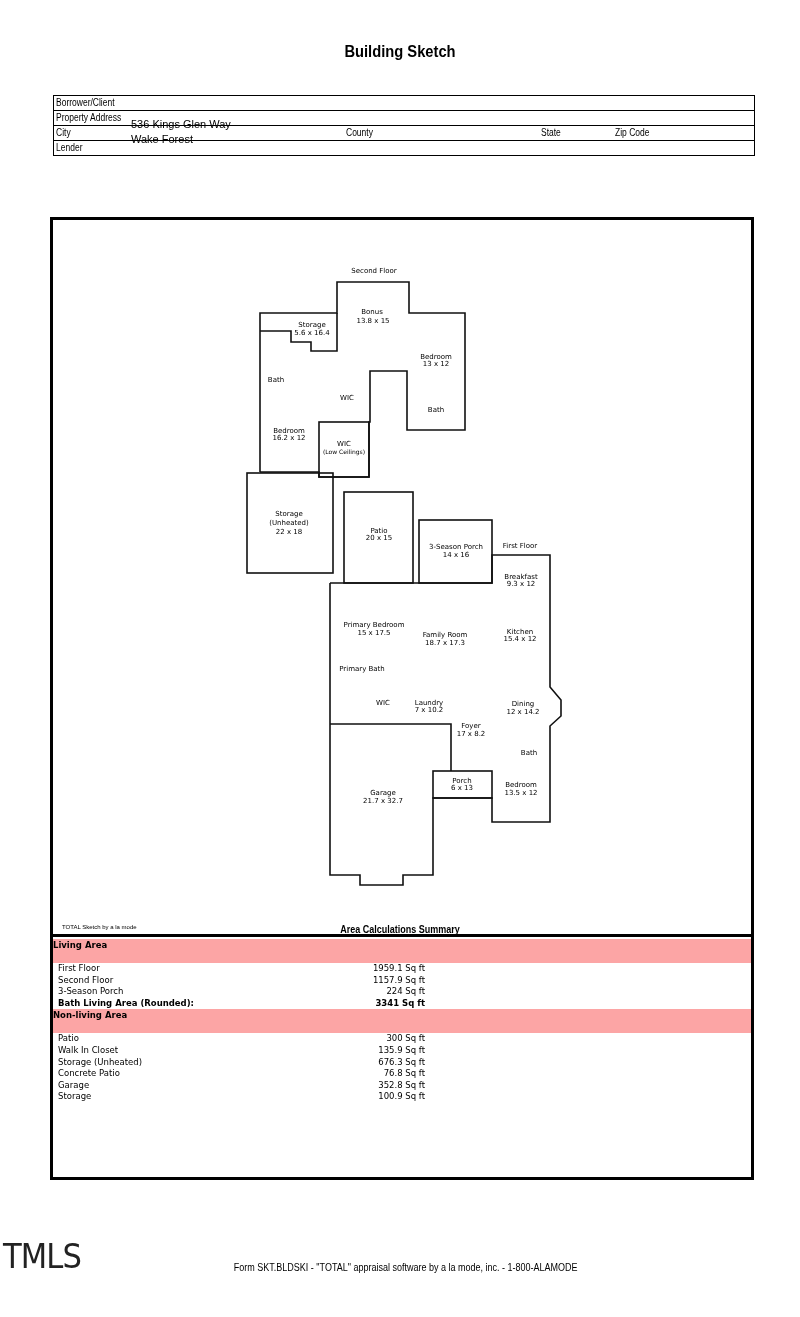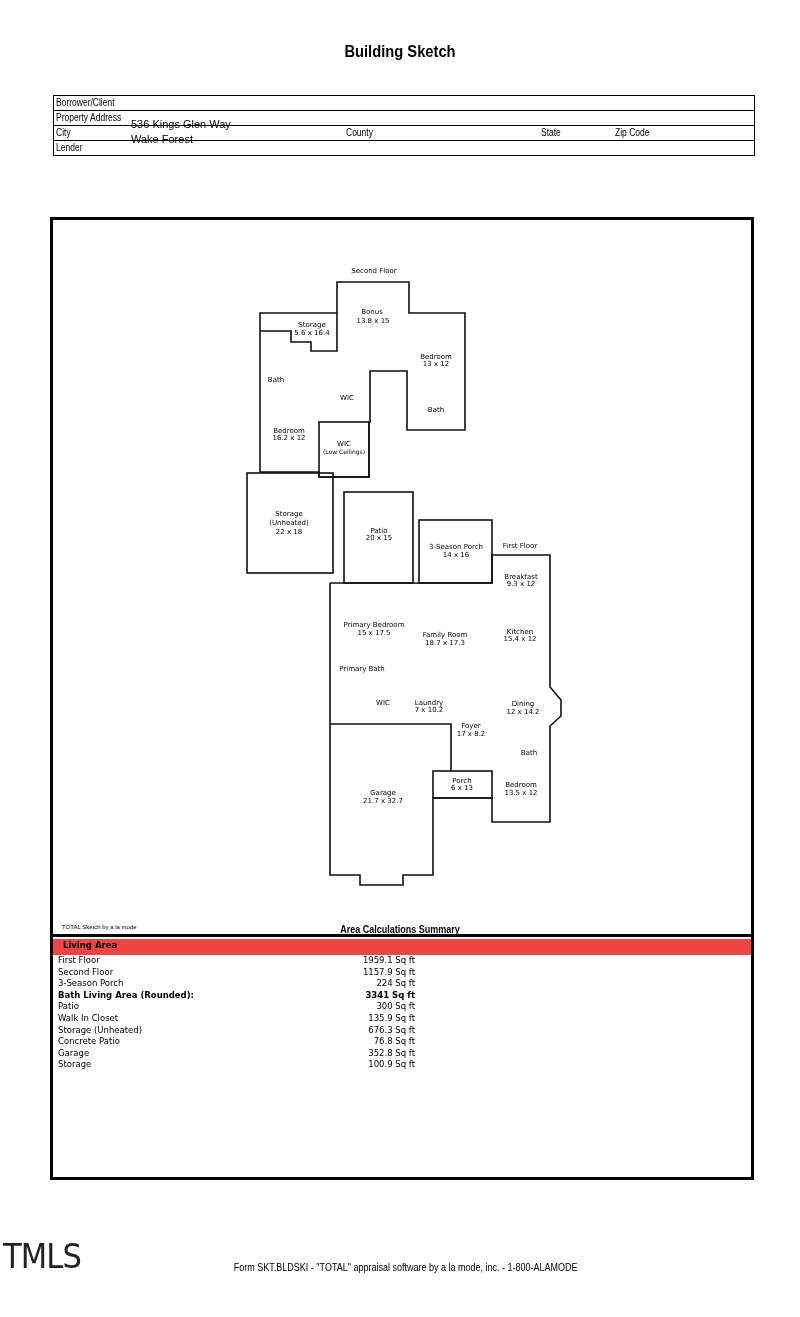--- a/index.html
+++ b/index.html
@@ -10,24 +10,24 @@
   .hdr .row:last-child { border-bottom:none; }
   .hdr .lbl { position:absolute; left:2px; top:0; font-size:10px; transform-origin:left; transform:scaleX(0.85); white-space:nowrap; }
   .hdr .val { position:absolute; top:6px; font-size:11px; white-space:nowrap; }
   .frame { position:absolute; left:50px; top:217px; width:698px; height:957px; border:3px solid #000; }
   .plan { position:absolute; left:0; top:0; }
   .lbl-sm { font-family:"DejaVu Sans", sans-serif; font-size:7px; fill:#000; text-anchor:middle; }
   .sep { position:absolute; left:53px; top:934px; width:698px; height:3px; background:#000; }
   .credit { position:absolute; left:62px; top:924px; font-size:6px; }
   .summary-title { position:absolute; left:0; width:800px; top:924px; text-align:center; font-size:10px; font-weight:bold; transform:scaleX(0.9); }
   .sum { position:absolute; left:53px; top:939px; width:698px; font-family:"DejaVu Sans", sans-serif; font-size:8.5px; }
-  .sum .grp { background:#ef4444; font-weight:bold; height:16px; line-height:12px; padding-left:10px; margin-bottom:0; }
+  .sum .grp { background:#fca5a5; font-weight:bold; height:24px; line-height:12px; padding-left:0; margin-bottom:0; }
   .sum .r { height:11.6px; line-height:11.6px; position:relative; }
   .sum .r .n { position:absolute; left:5px; }
-  .sum .r .v { position:absolute; right:336px; text-align:right; }
+  .sum .r .v { position:absolute; right:326px; text-align:right; }
   .sum .r.bold { font-weight:bold; }
   .logo { position:absolute; left:3px; top:1236px; font-family:"DejaVu Sans", sans-serif; font-size:34px; font-weight:normal; letter-spacing:-1px; color:#222; transform:scaleX(0.9); transform-origin:left; -webkit-text-stroke:0px; }
   .footer { position:absolute; left:0; width:800px; top:1262px; text-align:center; font-size:10px; padding-left:6px; transform:scaleX(0.9); }
 </style>
 </head>
 <body>
 
 <div class="title">Building Sketch</div>
 
 <div class="hdr">
@@ -138,20 +138,21 @@
       <span class="v">1157.9 Sq ft</span>
     </div>
   <div class="r">
       <span class="n">3-Season Porch</span>
       <span class="v">224 Sq ft</span>
     </div>
   <div class="r bold">
       <span class="n">Bath Living Area (Rounded):</span>
       <span class="v">3341 Sq ft</span>
     </div>
+  <div class="grp">Non-living Area</div>
   <div class="r">
       <span class="n">Patio</span>
       <span class="v">300 Sq ft</span>
     </div>
   <div class="r">
       <span class="n">Walk In Closet</span>
       <span class="v">135.9 Sq ft</span>
     </div>
   <div class="r">
       <span class="n">Storage (Unheated)</span>

